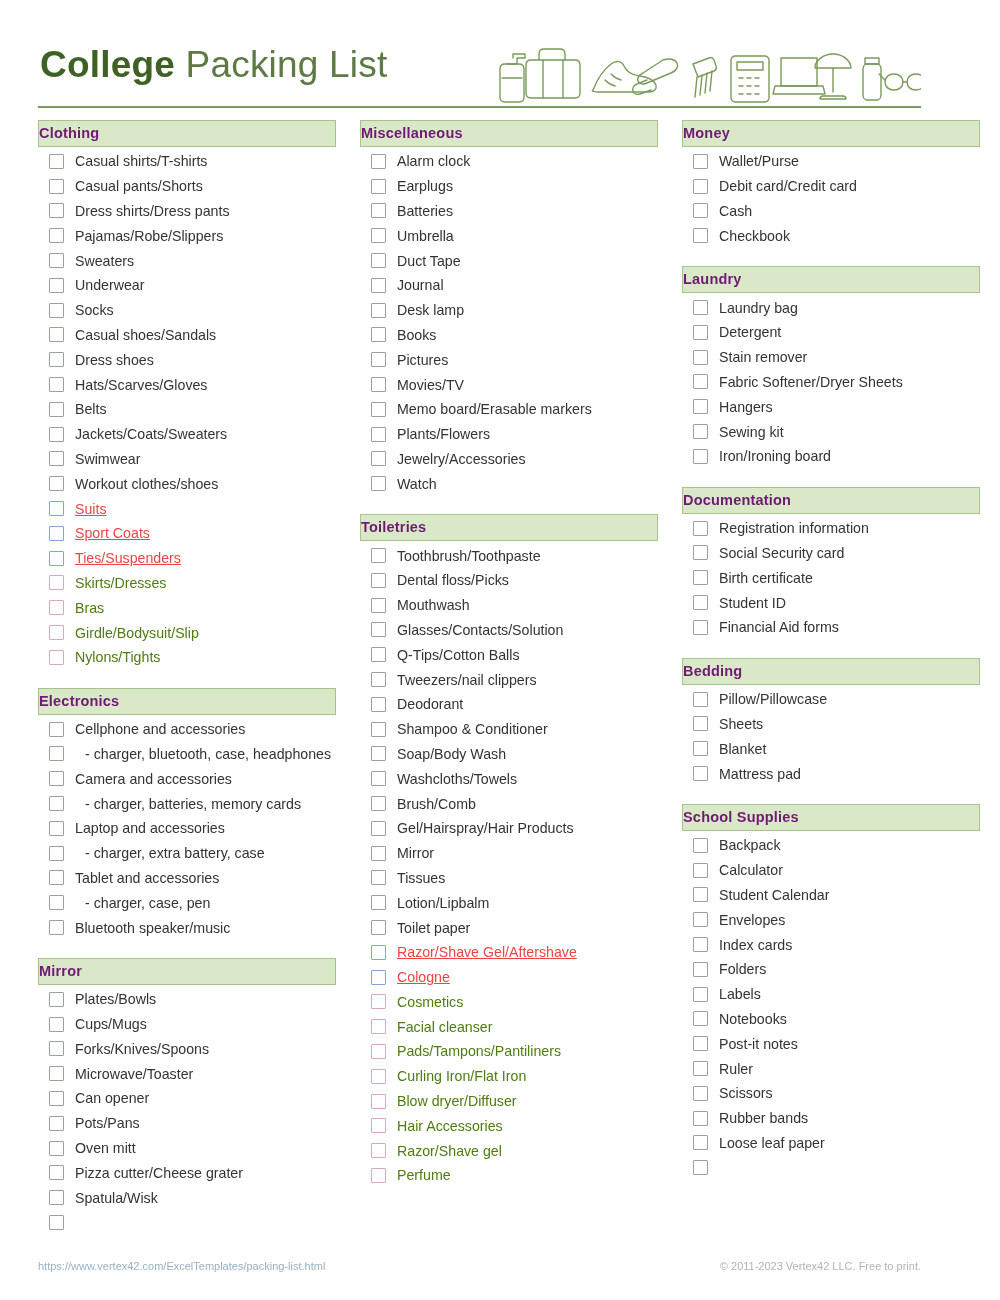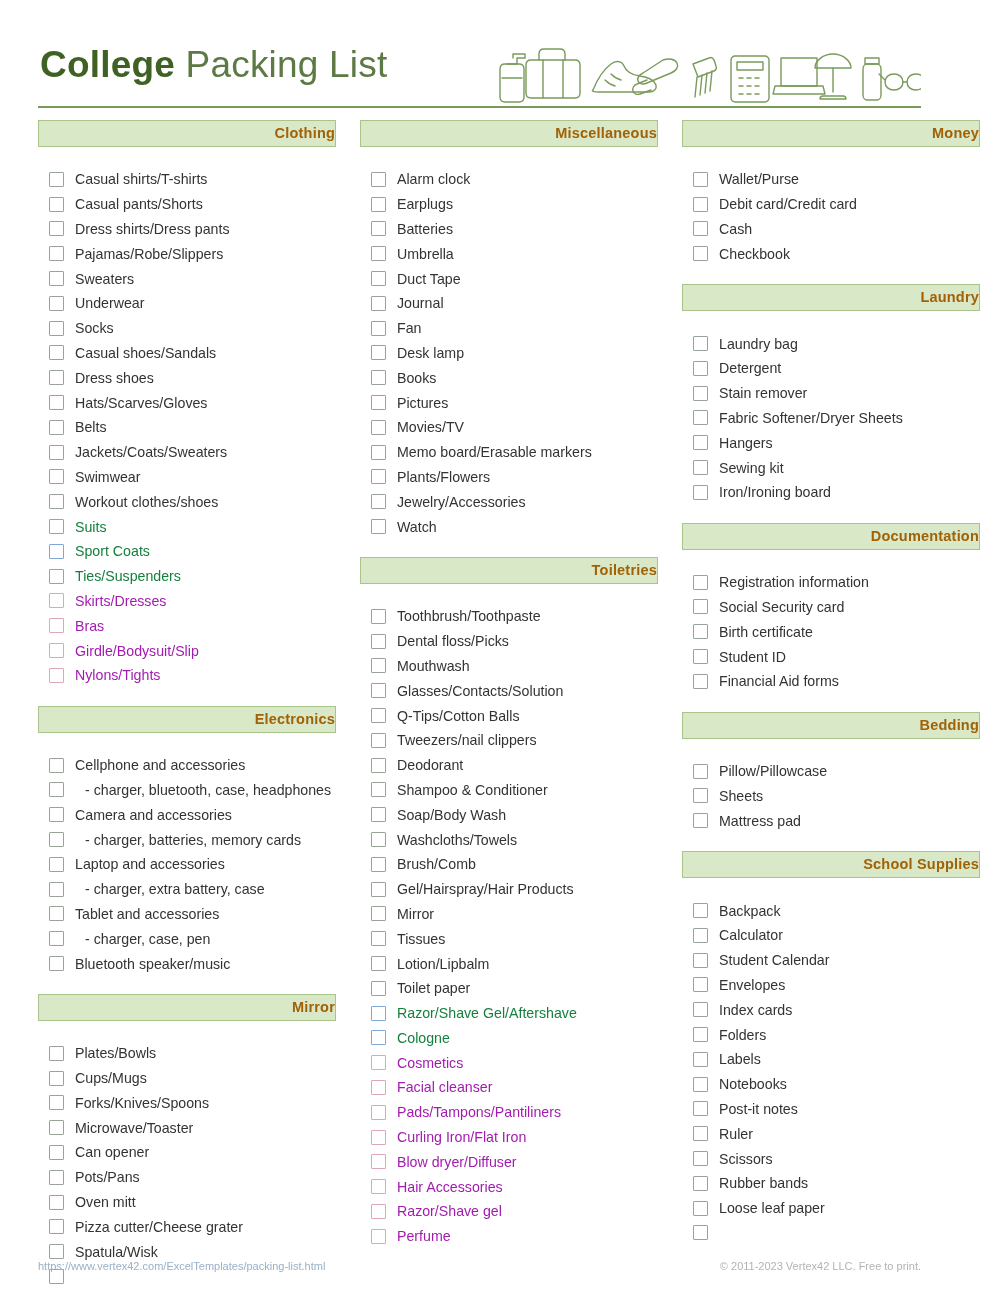--- a/index.html
+++ b/index.html
@@ -75,29 +75,29 @@
     flex: 0 0 298px;
   }
 
   
   .section {
     margin-bottom: 18px;
   }
   .section-head {
     background: #d9e8c6;
     border: 1px solid #a9c48a;
-    color: #a16207;
+    color: #701a75;
     font-weight: bold;
     font-size: 14.5px;
-    text-align: right;
+    text-align: left;
     padding: 4px 0 5px 0;
     letter-spacing: 0.2px;
   }
   .items {
-    margin-top: 20px;
+    margin-top: 2px;
   }
   .item {
     display: flex;
     align-items: center;
     height: 24.8px;
     font-size: 14.2px;
   }
   .cb {
     width: 13px;
     height: 13px;
@@ -107,23 +107,23 @@
     margin-left: 11px;
     flex: 0 0 13px;
     border-radius: 1px;
   }
   .item .label {
     color: #333333;
     white-space: nowrap;
   }
   
   .item.blue .cb { border-color: #7fa8d6; }
-  .item.blue .label { color: #15803d; }
+  .item.blue .label { color: #ef4444; text-decoration: underline; }
   .item.pink .cb { border-color: #dba7bd; }
-  .item.pink .label { color: #a21caf; }
+  .item.pink .label { color: #4d7c0f; }
   .item.indent .label { padding-left: 10px; }
 
   
   .footer {
     position: absolute;
     left: 38px;
     right: 30px;
     bottom: 28px;
     display: flex;
     justify-content: space-between;
@@ -388,24 +388,20 @@
             <div class="item">
               <span class="cb"></span>
               <span class="label">Duct Tape</span>
             </div>
             <div class="item">
               <span class="cb"></span>
               <span class="label">Journal</span>
             </div>
             <div class="item">
               <span class="cb"></span>
-              <span class="label">Fan</span>
-            </div>
-            <div class="item">
-              <span class="cb"></span>
               <span class="label">Desk lamp</span>
             </div>
             <div class="item">
               <span class="cb"></span>
               <span class="label">Books</span>
             </div>
             <div class="item">
               <span class="cb"></span>
               <span class="label">Pictures</span>
             </div>
@@ -624,20 +620,24 @@
         <div class="section">
           <div class="section-head">Bedding</div>
           <div class="items">
             <div class="item">
               <span class="cb"></span>
               <span class="label">Pillow/Pillowcase</span>
             </div>
             <div class="item">
               <span class="cb"></span>
               <span class="label">Sheets</span>
+            </div>
+            <div class="item">
+              <span class="cb"></span>
+              <span class="label">Blanket</span>
             </div>
             <div class="item">
               <span class="cb"></span>
               <span class="label">Mattress pad</span>
             </div>
           </div>
         </div>
         <div class="section">
           <div class="section-head">School Supplies</div>
           <div class="items">

